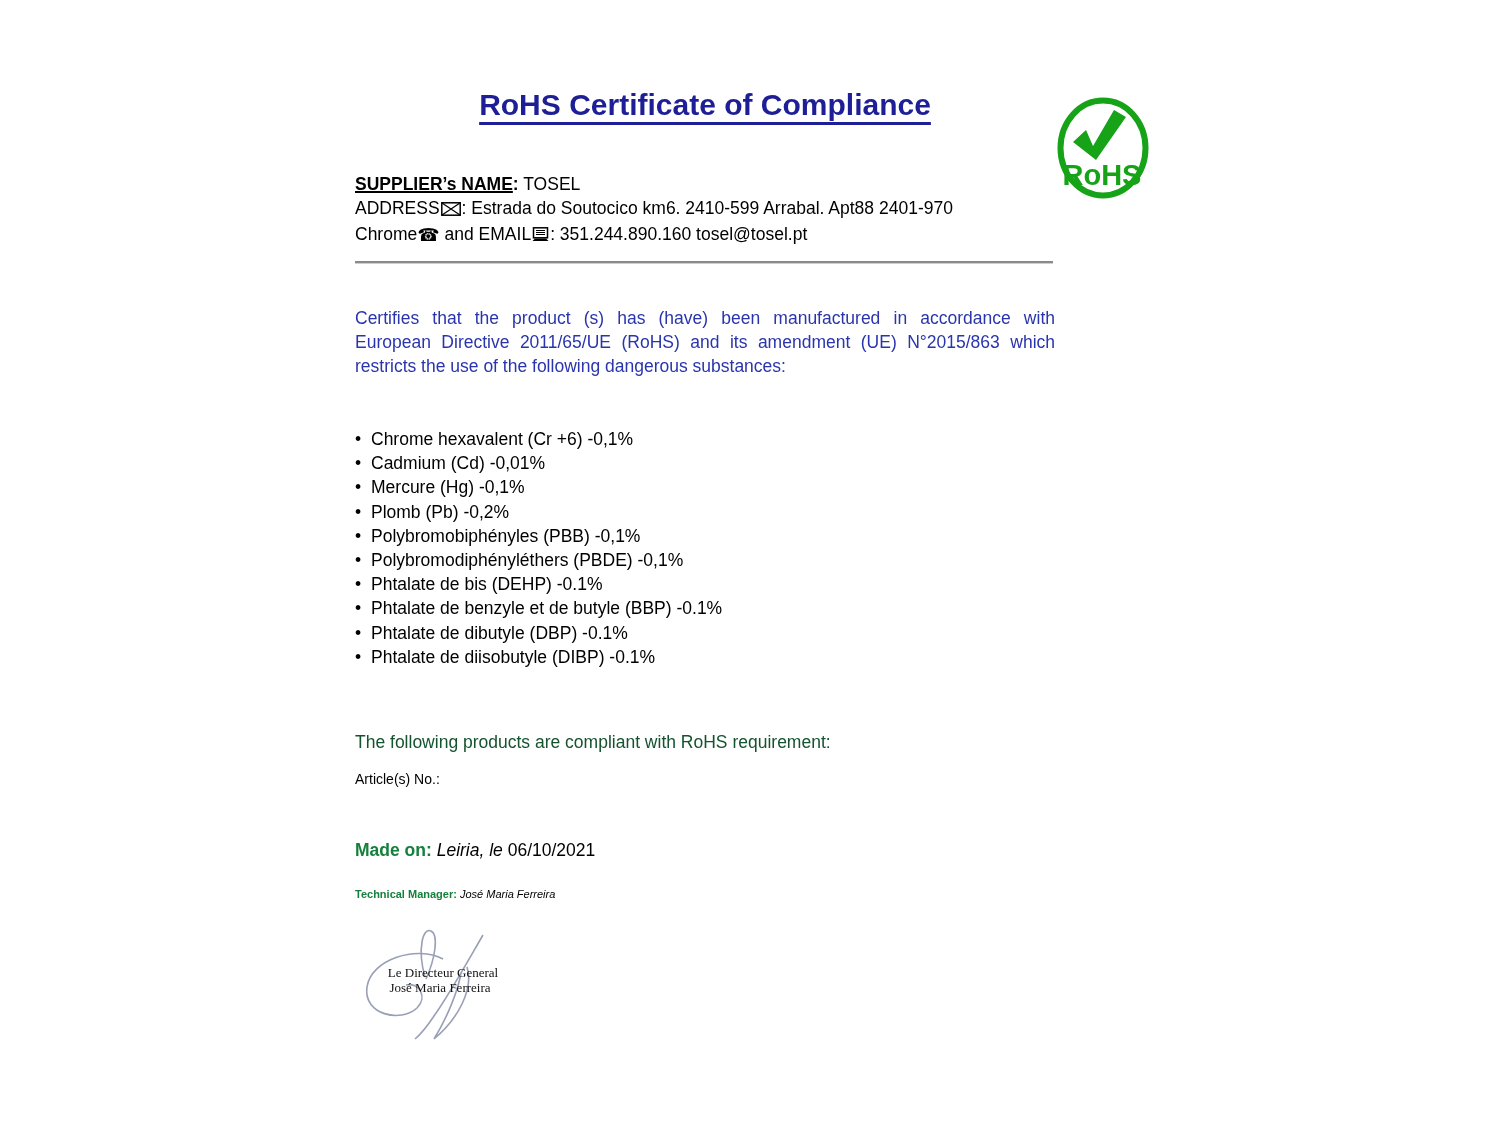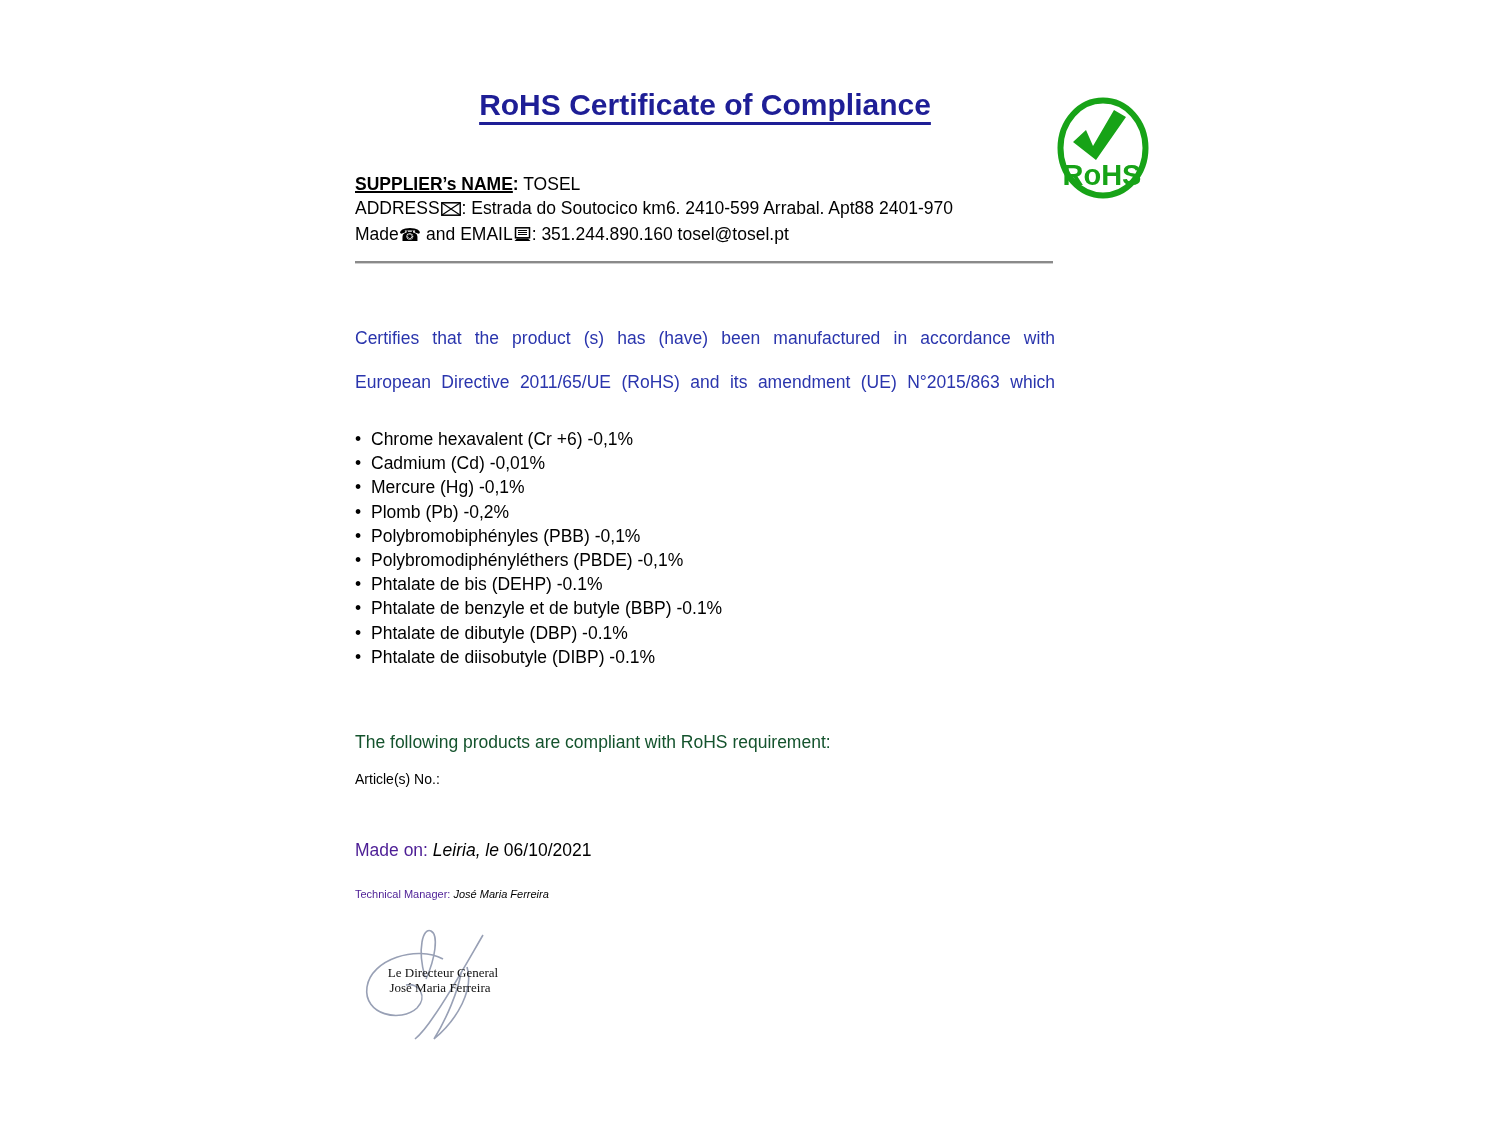--- a/index.html
+++ b/index.html
@@ -45,38 +45,38 @@
     font-family: "DejaVu Sans", "Liberation Sans", sans-serif;
     font-size: 18px;
     vertical-align: -1px;
   }
 
   .rule { position: absolute; left: 355px; width: 698px; top: 261px; height: 3px;
           background: #8a8a8a; border-bottom: 1px solid #cfcfcf; }
 
   
   .cert { top: 306px; font-size: 17.5px; line-height: 24px; color: #2a35ad; }
-  .cert .just { text-align: justify; text-align-last: justify; margin-top: 20px; }
+  .cert .just { text-align: justify; text-align-last: justify; }
   .cert .last { text-align: left; }
 
   
   .substances { top: 427px; font-size: 17.5px; line-height: 24.2px; color: #000; list-style: none; }
   .substances li { padding-left: 16px; position: relative; }
   .substances li::before {
     content: "•";
     position: absolute; left: 0; top: 0;
     font-size: 17.5px;
   }
 
   .statement { top: 732px; font-size: 17.5px; color: #14532d; }
   .articles  { top: 771px; font-size: 14px; color: #000; }
 
   .made-on { top: 840px; font-size: 17.5px; }
   .manager { top: 888px; font-size: 11px; }
-  .navy-bold { font-weight: normal; color: #4c1d95; margin-top: 16px; }
+  .navy-bold { font-weight: bold; color: #15803d; margin-top: 16px; }
   .italic { font-style: italic; color: #000; }
   .plain { color: #000; }
 
   
   .signature { position: absolute; left: 355px; top: 915px; width: 175px; height: 145px; }
   .sig-text { font-family: "Liberation Serif", serif; font-size: 13px; fill: #111; }
 </style>
 </head>
 <body>
 
@@ -98,33 +98,34 @@
     <div>
       <span class="lbl-underline">SUPPLIER’s NAME</span><span class="lbl-bold">:</span><span> TOSEL</span>
     </div>
     <div>
       <span>ADDRESS</span><span class="inline-icon"><svg width="20" height="14" viewBox="0 0 20 14">
             <rect x="0.8" y="0.8" width="18.4" height="12.4" fill="none" stroke="#000" stroke-width="1.5"></rect>
             <path d="M1,1 L19,13 M19,1 L1,13" stroke="#000" stroke-width="1.2" fill="none"></path>
           </svg></span><span>: Estrada do Soutocico km6. 2410-599 Arrabal. Apt88 2401-970</span>
     </div>
     <div>
-      <span>Made</span><span class="phone-glyph">☎</span><span> and EMAIL</span><span class="inline-icon"><svg width="17" height="15" viewBox="0 0 17 15">
+      <span>Chrome</span><span class="phone-glyph">☎</span><span> and EMAIL</span><span class="inline-icon"><svg width="17" height="15" viewBox="0 0 17 15">
             <rect x="1.5" y="0.8" width="14" height="10" fill="none" stroke="#000" stroke-width="1.5"></rect>
             <path d="M4 3.5 H13 M4 5.5 H13 M4 7.5 H13" stroke="#000" stroke-width="1"></path>
             <path d="M0.5,14 L16.5,14 L14,11.5 L3,11.5 Z" fill="#000"></path>
           </svg></span><span>: 351.244.890.160 tosel@tosel.pt</span>
     </div>
   </div>
 
   <div class="rule"></div>
 
   <div class="content-col cert">
     <div class="just">Certifies that the product (s) has (have) been manufactured in accordance with</div>
     <div class="just">European Directive 2011/65/UE (RoHS) and its amendment (UE) N°2015/863 which</div>
+    <div class="last">restricts the use of the following dangerous substances:</div>
   </div>
 
   <ul class="content-col substances">
     <li>Chrome hexavalent (Cr +6) -0,1%</li>
     <li>Cadmium (Cd) -0,01%</li>
     <li>Mercure (Hg) -0,1%</li>
     <li>Plomb (Pb) -0,2%</li>
     <li>Polybromobiphényles (PBB) -0,1%</li>
     <li>Polybromodiphényléthers (PBDE) -0,1%</li>
     <li>Phtalate de bis (DEHP) -0.1%</li>

